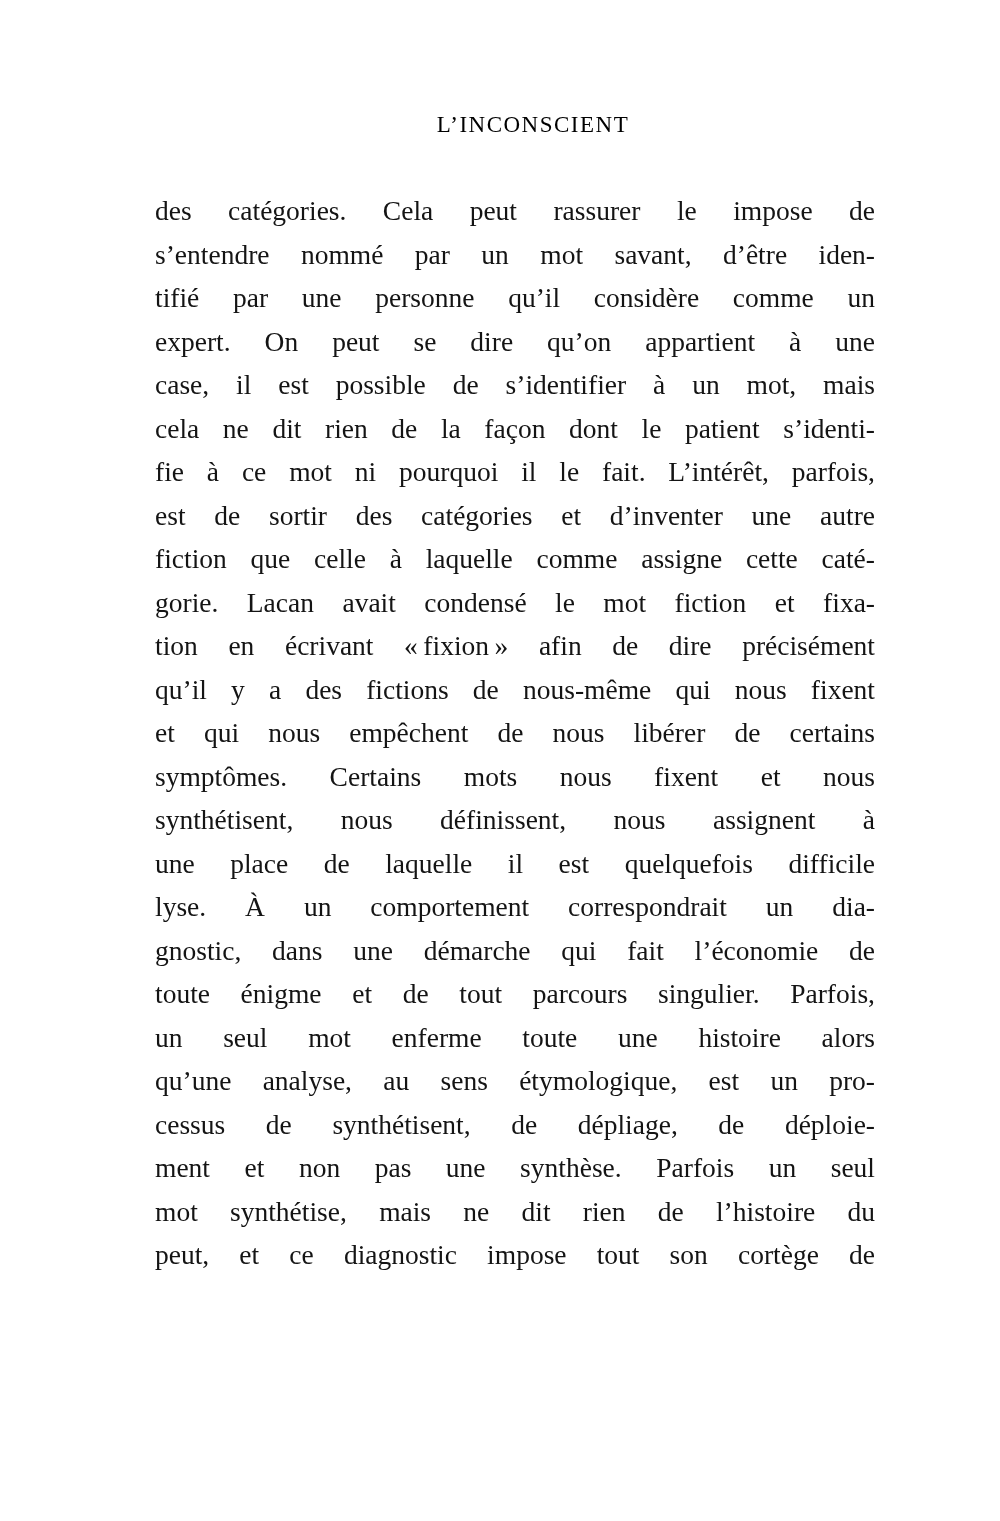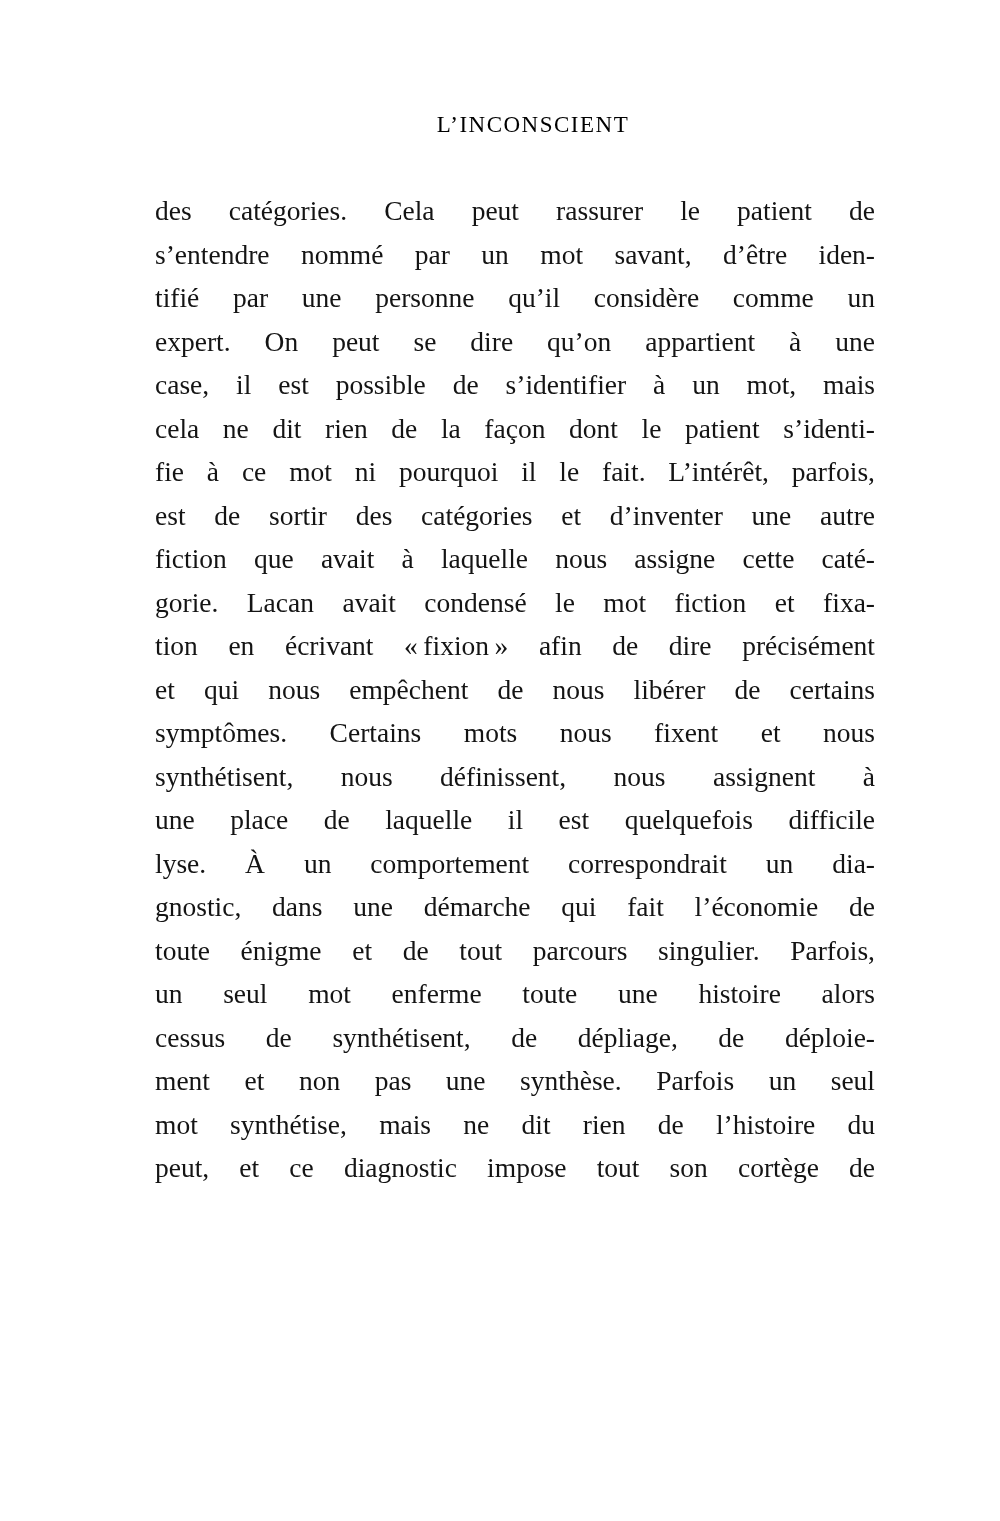--- a/index.html
+++ b/index.html
@@ -55,39 +55,41 @@
   }
 </style>
 </head>
 <body>
 
 <div class="page">
 
   <div class="running-header">L’INCONSCIENT</div>
 
   <div class="text-block">
-    <div class="body-line">des catégories. Cela peut rassurer le patient de</div>
+    <div class="body-line">des catégories. Cela peut rassurer le impose de</div>
     <div class="body-line">s’entendre nommé par un mot savant, d’être iden-</div>
     <div class="body-line">tifié par une personne qu’il considère comme un</div>
     <div class="body-line">expert. On peut se dire qu’on appartient à une</div>
     <div class="body-line">case, il est possible de s’identifier à un mot, mais</div>
     <div class="body-line">cela ne dit rien de la façon dont le patient s’identi-</div>
     <div class="body-line">fie à ce mot ni pourquoi il le fait. L’intérêt, parfois,</div>
     <div class="body-line">est de sortir des catégories et d’inventer une autre</div>
-    <div class="body-line">fiction que avait à laquelle nous assigne cette caté-</div>
+    <div class="body-line">fiction que celle à laquelle comme assigne cette caté-</div>
     <div class="body-line">gorie. Lacan avait condensé le mot fiction et fixa-</div>
     <div class="body-line">tion en écrivant « fixion » afin de dire précisément</div>
+    <div class="body-line">qu’il y a des fictions de nous-même qui nous fixent</div>
     <div class="body-line">et qui nous empêchent de nous libérer de certains</div>
     <div class="body-line">symptômes. Certains mots nous fixent et nous</div>
     <div class="body-line">synthétisent, nous définissent, nous assignent à</div>
     <div class="body-line">une place de laquelle il est quelquefois difficile</div>
     <div class="body-line">lyse. À un comportement correspondrait un dia-</div>
     <div class="body-line">gnostic, dans une démarche qui fait l’économie de</div>
     <div class="body-line">toute énigme et de tout parcours singulier. Parfois,</div>
     <div class="body-line">un seul mot enferme toute une histoire alors</div>
+    <div class="body-line">qu’une analyse, au sens étymologique, est un pro-</div>
     <div class="body-line">cessus de synthétisent, de dépliage, de déploie-</div>
     <div class="body-line">ment et non pas une synthèse. Parfois un seul</div>
     <div class="body-line">mot synthétise, mais ne dit rien de l’histoire du</div>
     <div class="body-line">peut, et ce diagnostic impose tout son cortège de</div>
   </div>
 
   <div class="folio">22</div>
 
 </div>
 

